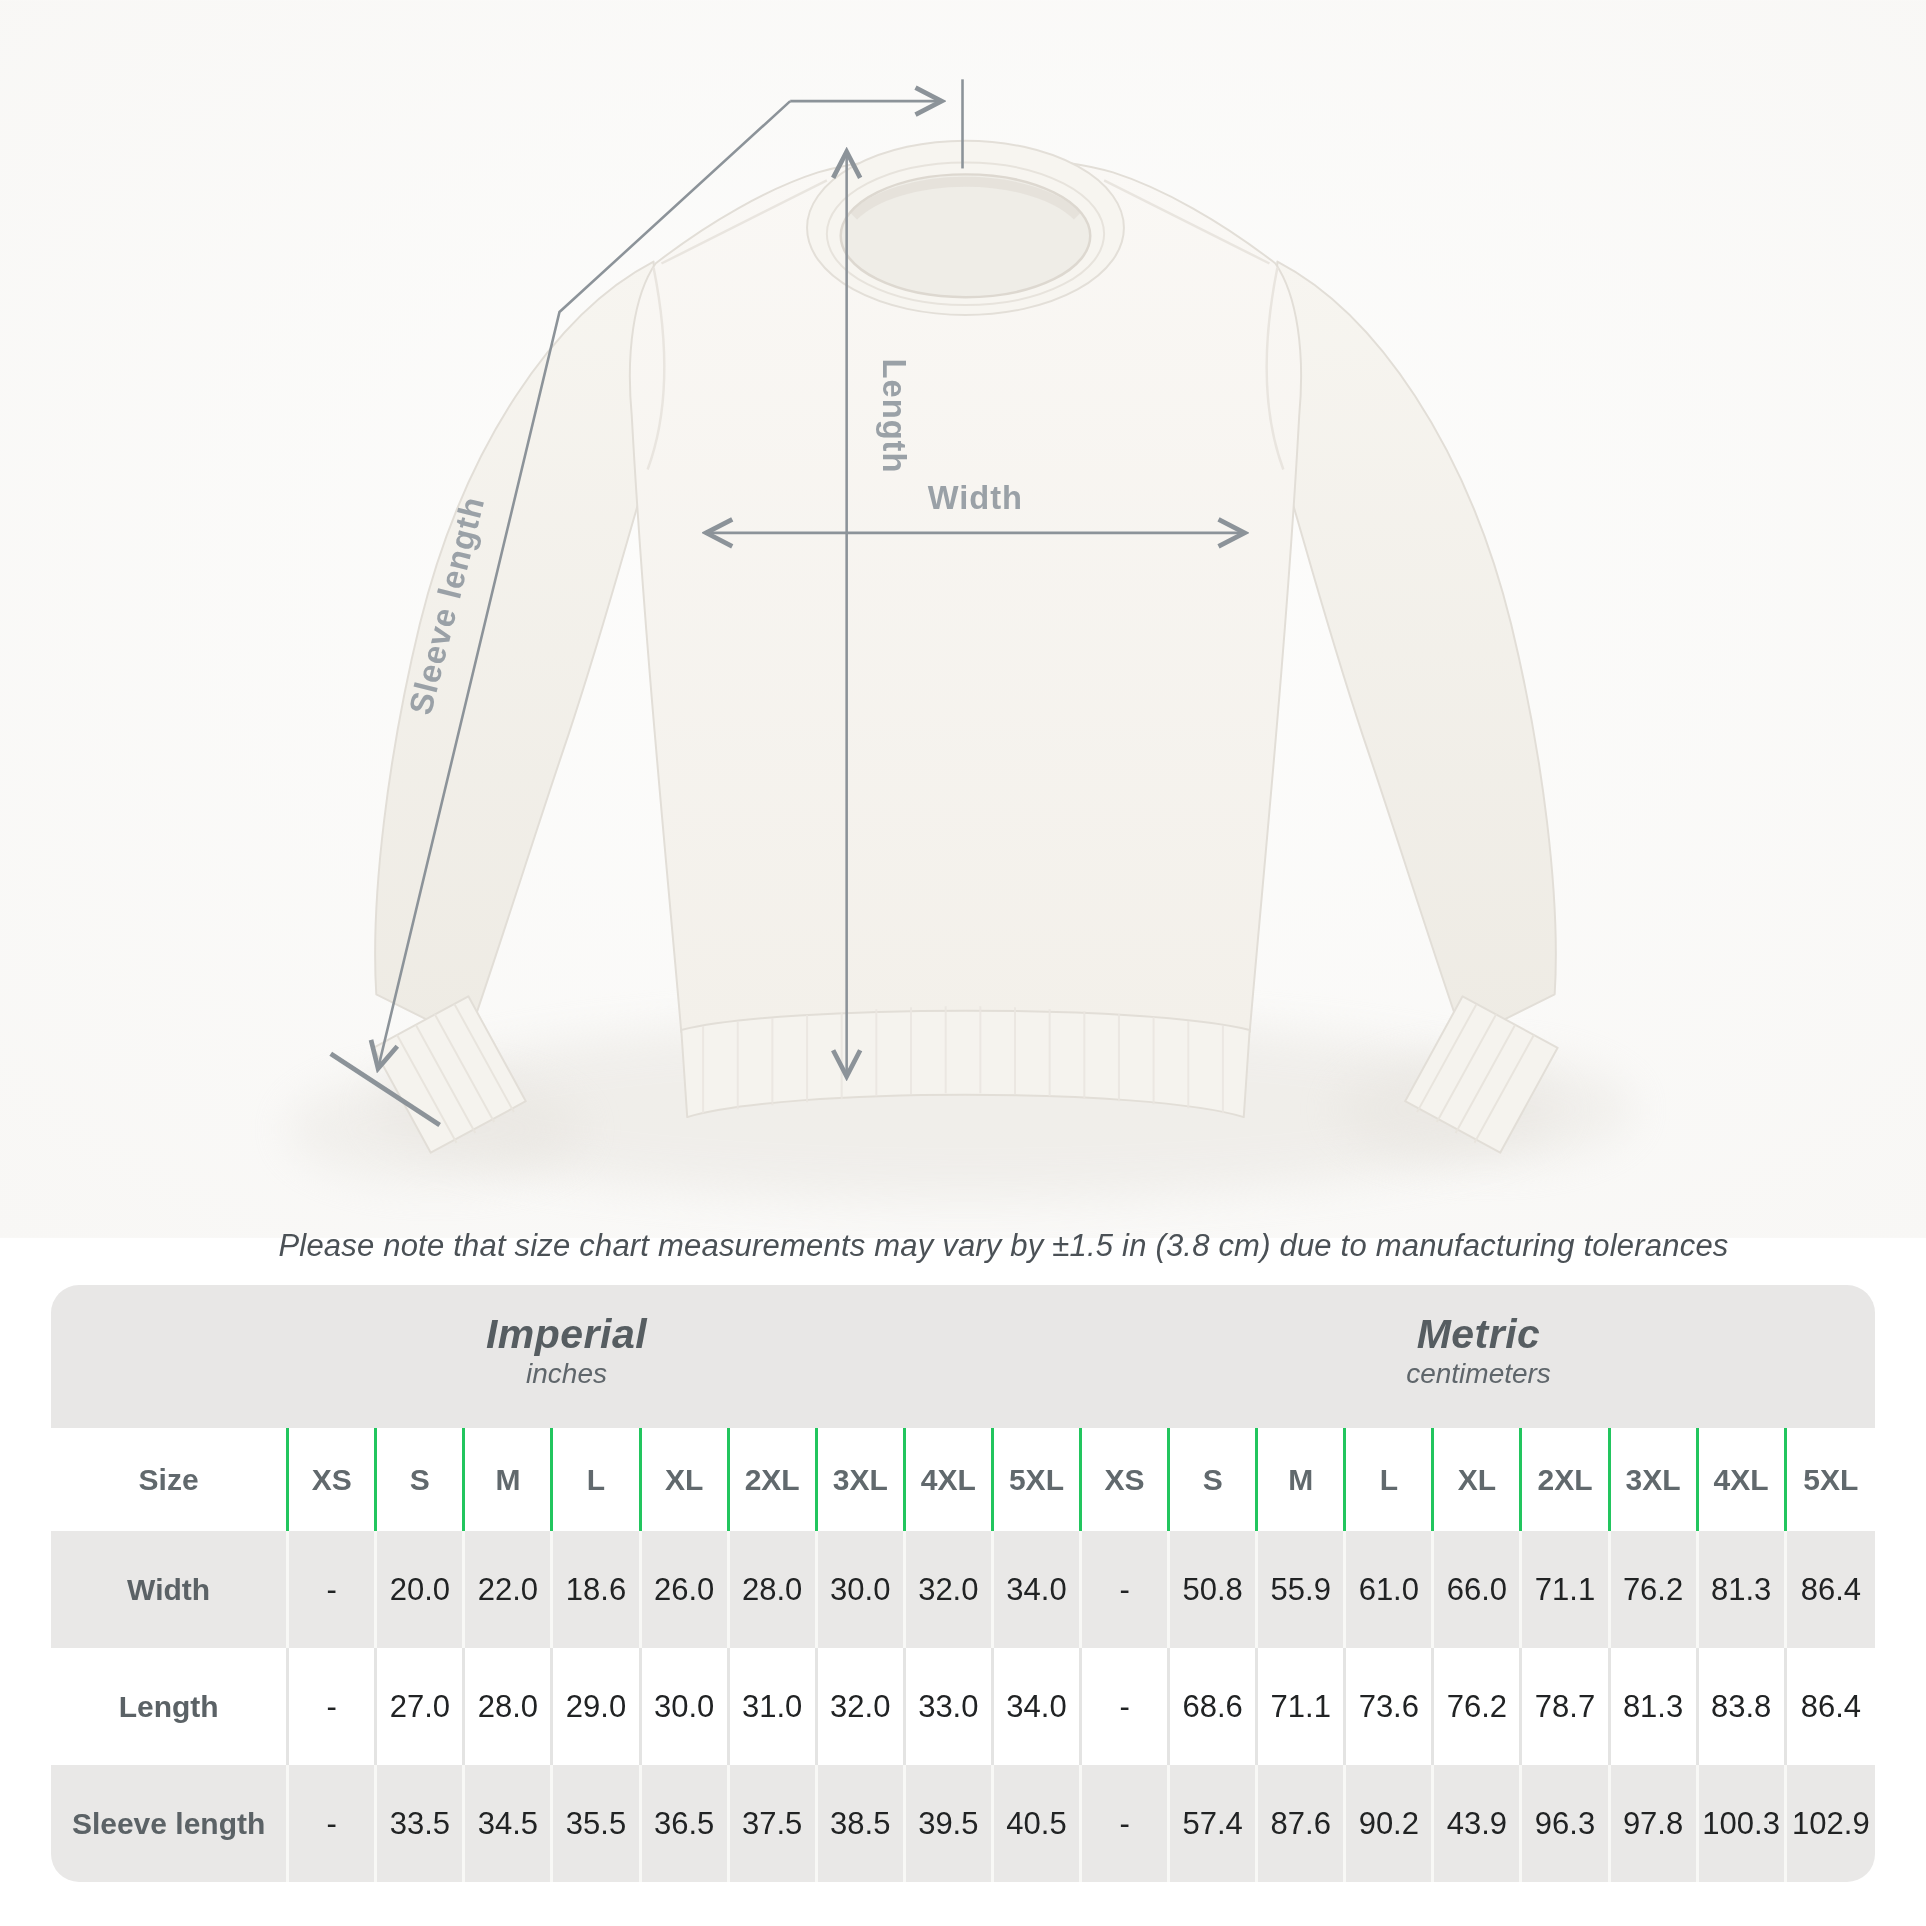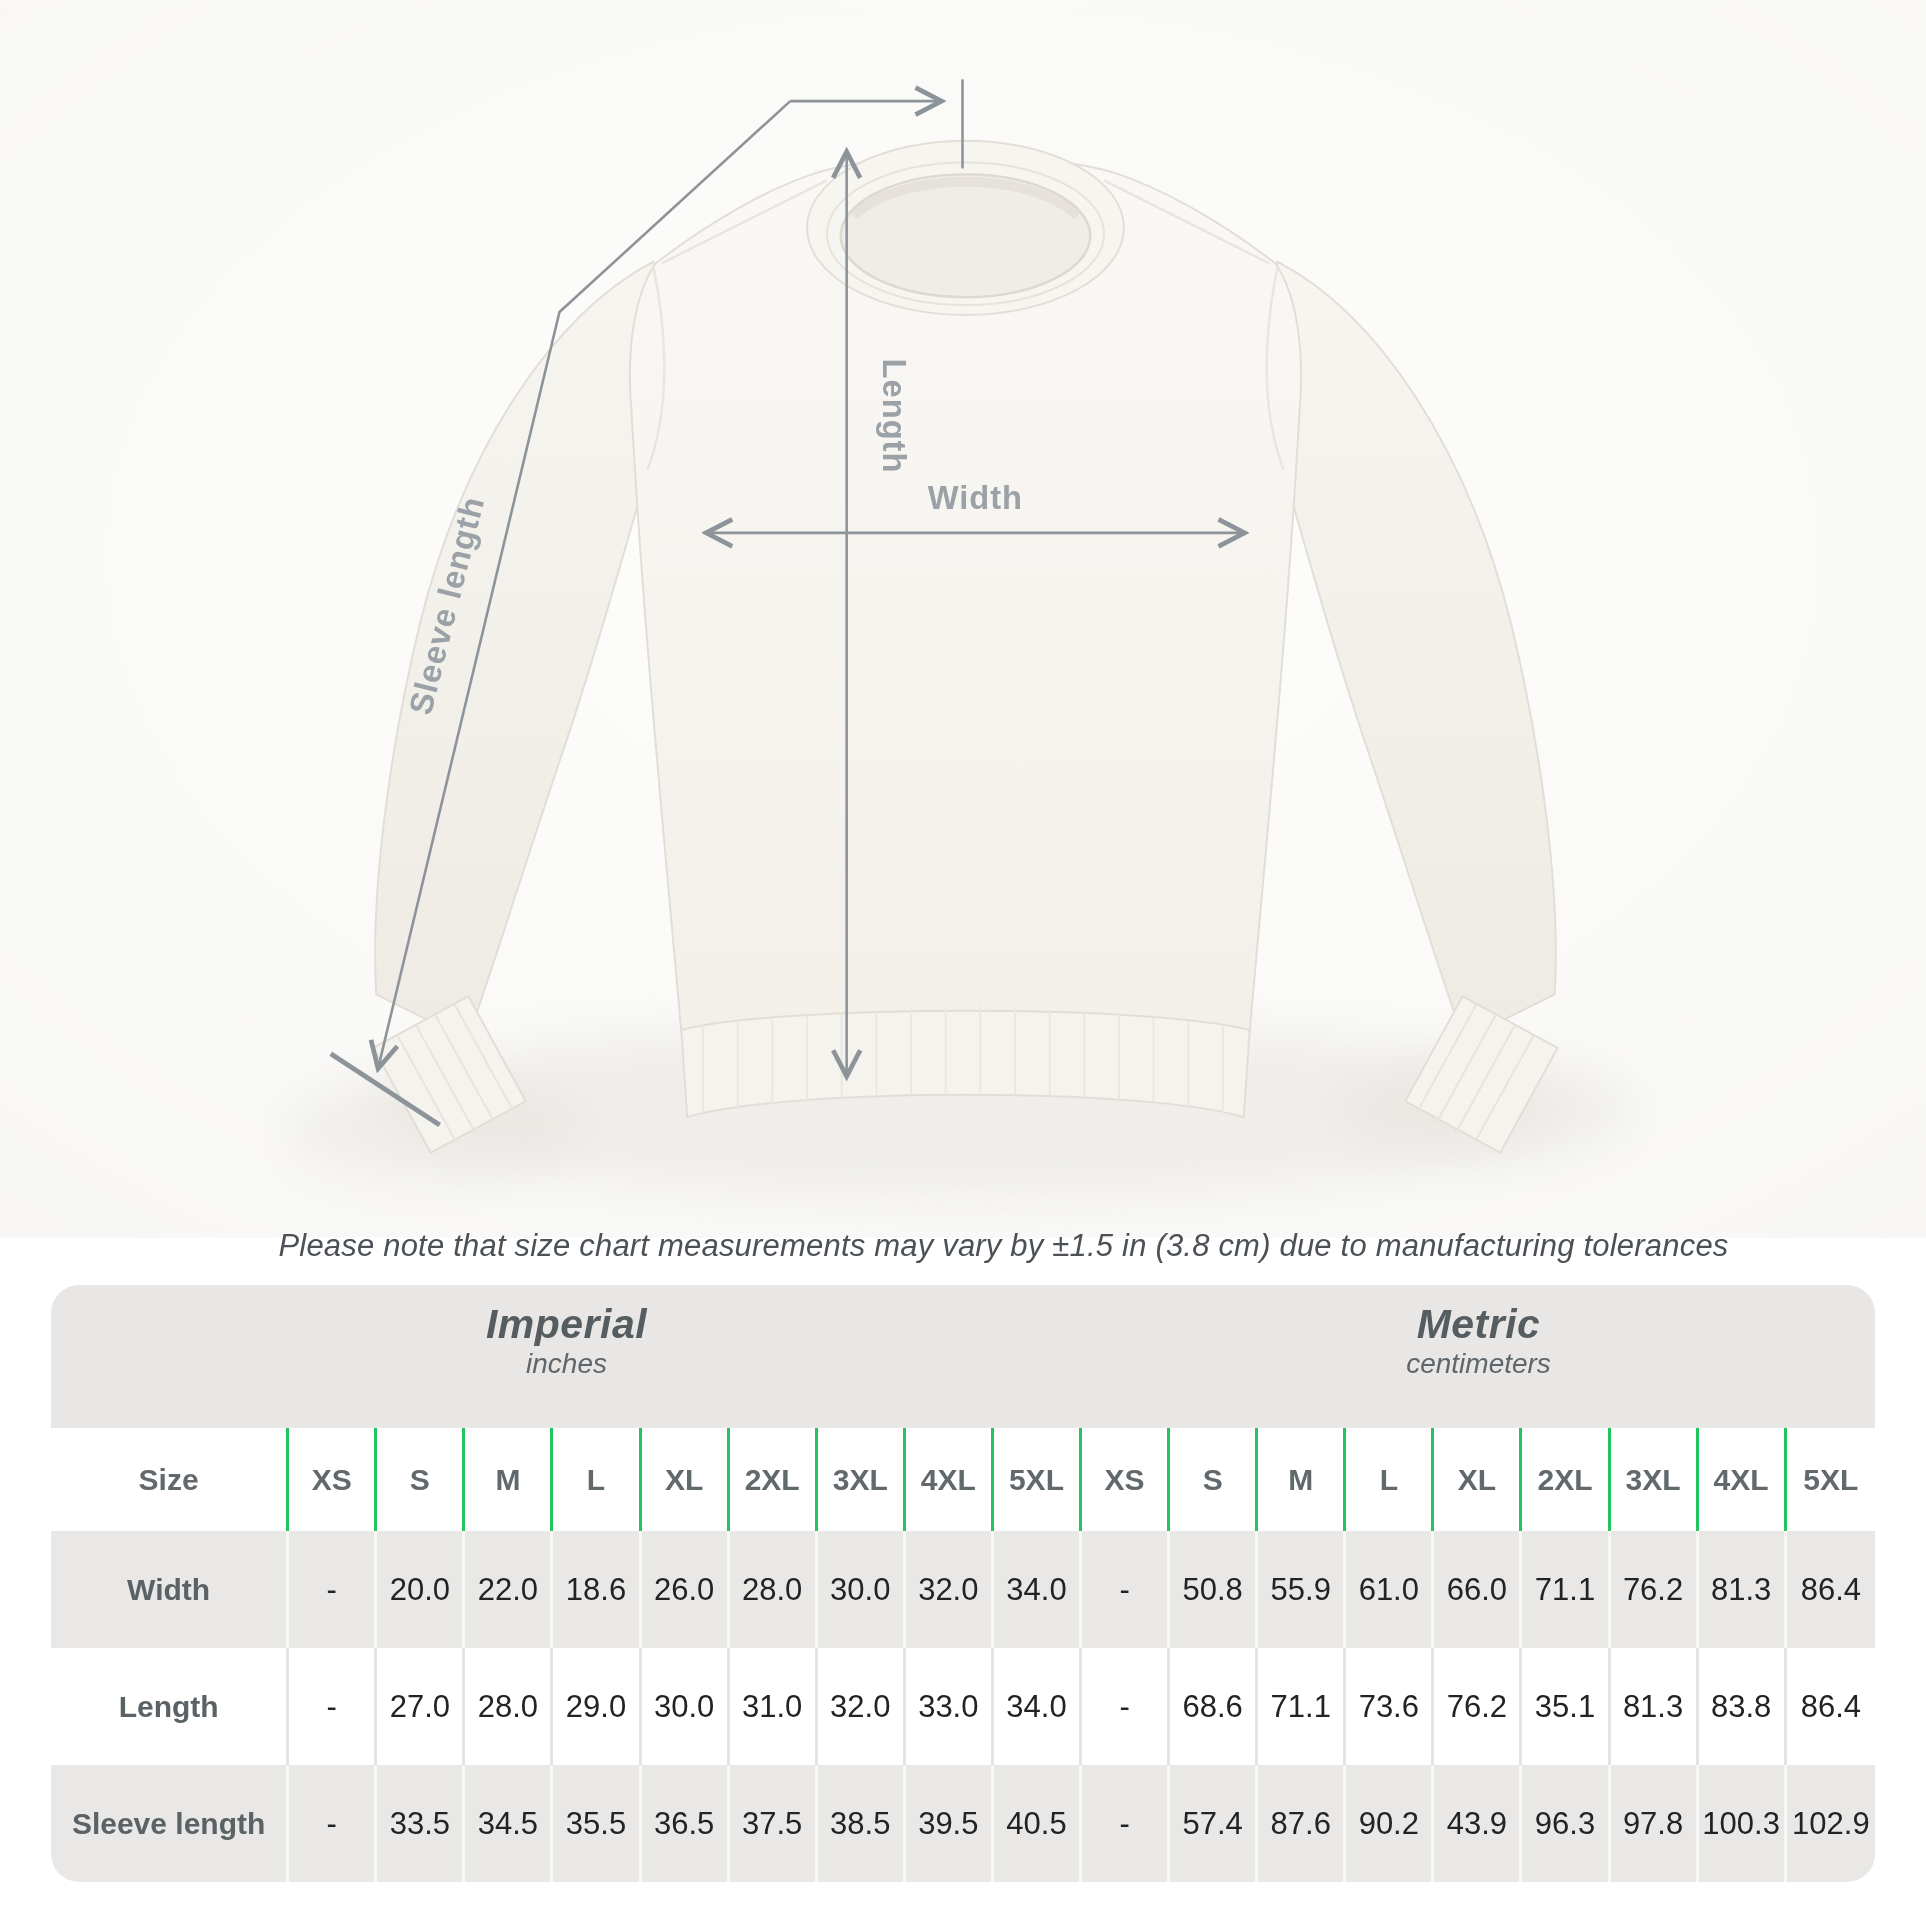--- a/index.html
+++ b/index.html
@@ -12,21 +12,21 @@
   .meas-label{font-family:"Liberation Sans",sans-serif;font-weight:bold;font-size:33px;fill:#9aa1a7;letter-spacing:1px;}
 
   
   .note{position:absolute;top:1228px;left:0;width:1927px;text-align:center;
         font-style:italic;font-size:31px;color:#4b5156;letter-spacing:0.2px;margin-left:40px;}
 
   
   .table-wrap{position:absolute;top:1285px;left:51px;width:1824px;}
   table.size-chart{border-collapse:separate;border-spacing:0;table-layout:fixed;width:1824px;}
   table.size-chart *{box-sizing:border-box;}
-  .band th{background:#e8e7e6;height:143px;vertical-align:top;padding-top:16px;}
+  .band th{background:#e8e7e6;height:143px;vertical-align:top;padding-top:26px;}
   .band th:first-child{border-top-left-radius:28px;}
   .band th:last-child{border-top-right-radius:28px;}
   .band .t{font-size:41px;font-weight:bold;font-style:italic;color:#565d61;letter-spacing:0.5px;}
   .band .s{font-size:28px;font-style:italic;color:#5f666b;font-weight:normal;}
   tr.sizes th{background:#ffffff;height:103px;font-size:30px;font-weight:bold;color:#61696d;text-align:center;}
   tr.sizes th:not(:last-child){border-right:3px solid #22c55e;}
   tr.data td{height:117px;text-align:center;font-size:31px;color:#212324;}
   tr.data td.rowlabel{font-weight:bold;font-size:30px;color:#5b6266;}
   tr.r-gray td{background:#e9e8e7;}
   tr.r-gray td:not(:last-child){border-right:3px solid #f8f8f6;}
@@ -201,21 +201,21 @@
           <td>30.0</td>
           <td>31.0</td>
           <td>32.0</td>
           <td>33.0</td>
           <td>34.0</td>
           <td>-</td>
           <td>68.6</td>
           <td>71.1</td>
           <td>73.6</td>
           <td>76.2</td>
-          <td>35.1</td>
+          <td>78.7</td>
           <td>81.3</td>
           <td>83.8</td>
           <td>86.4</td>
         </tr>
         <tr class="data r-gray last">
           <td class="rowlabel">Sleeve length</td>
           <td>-</td>
           <td>33.5</td>
           <td>34.5</td>
           <td>35.5</td>

